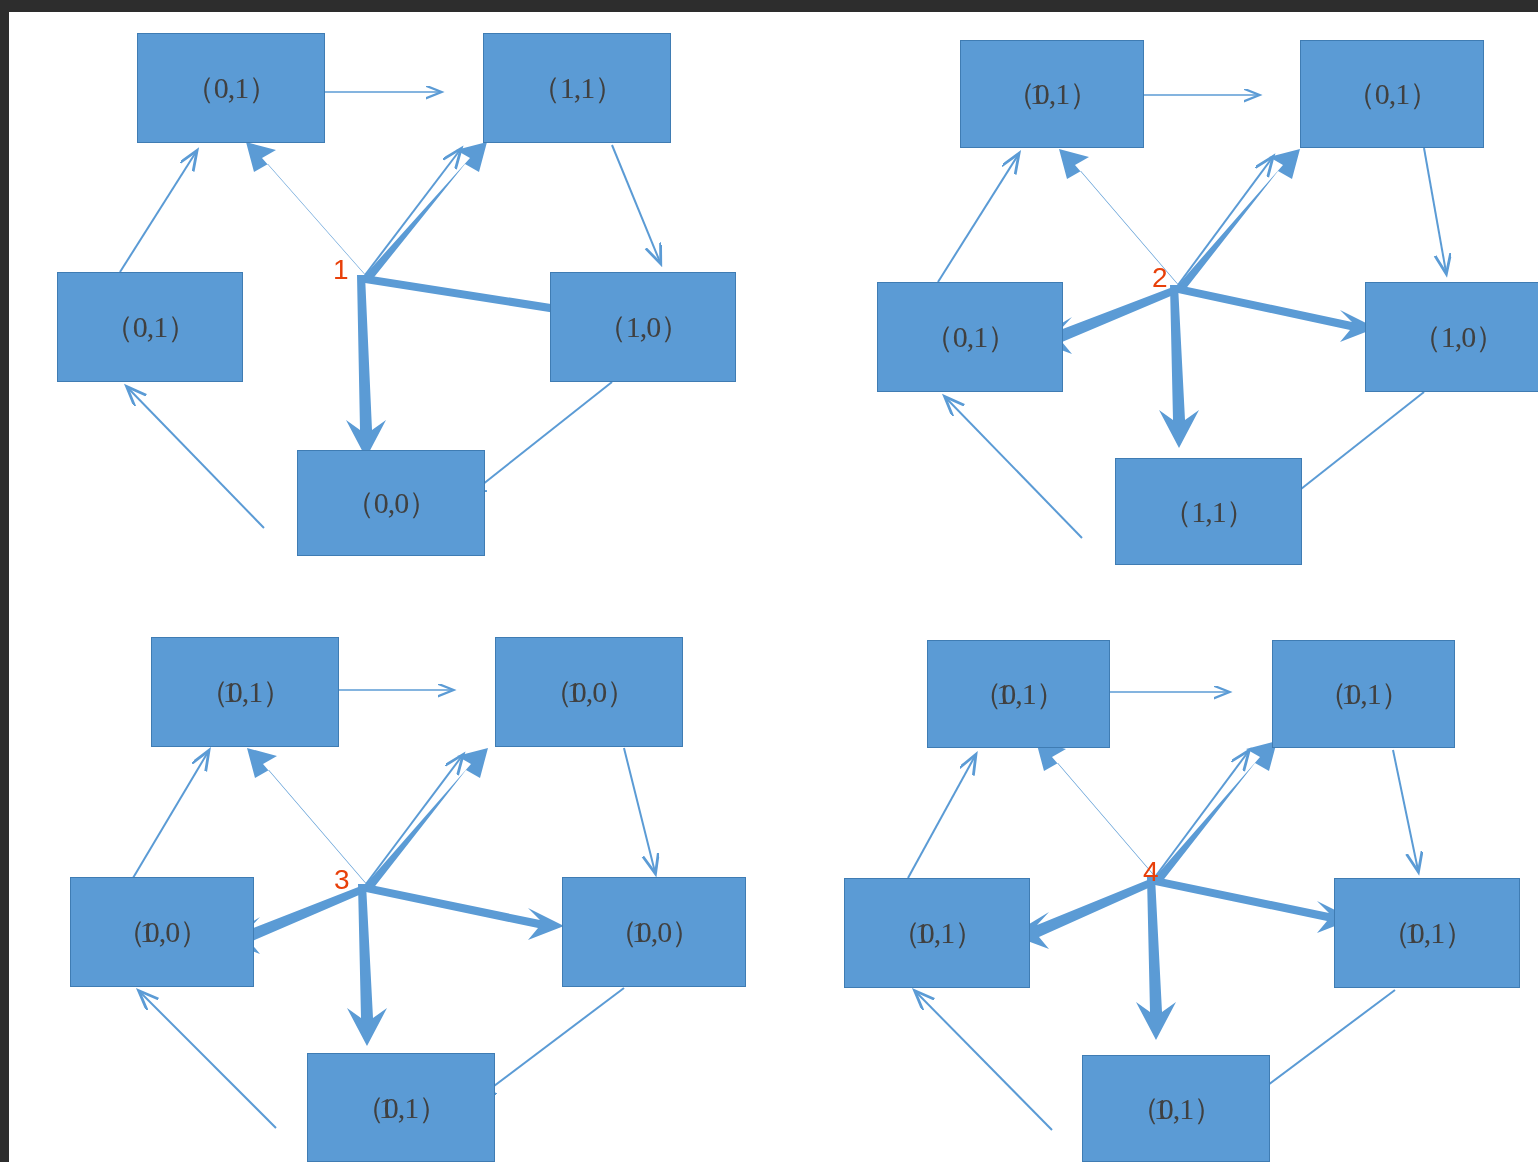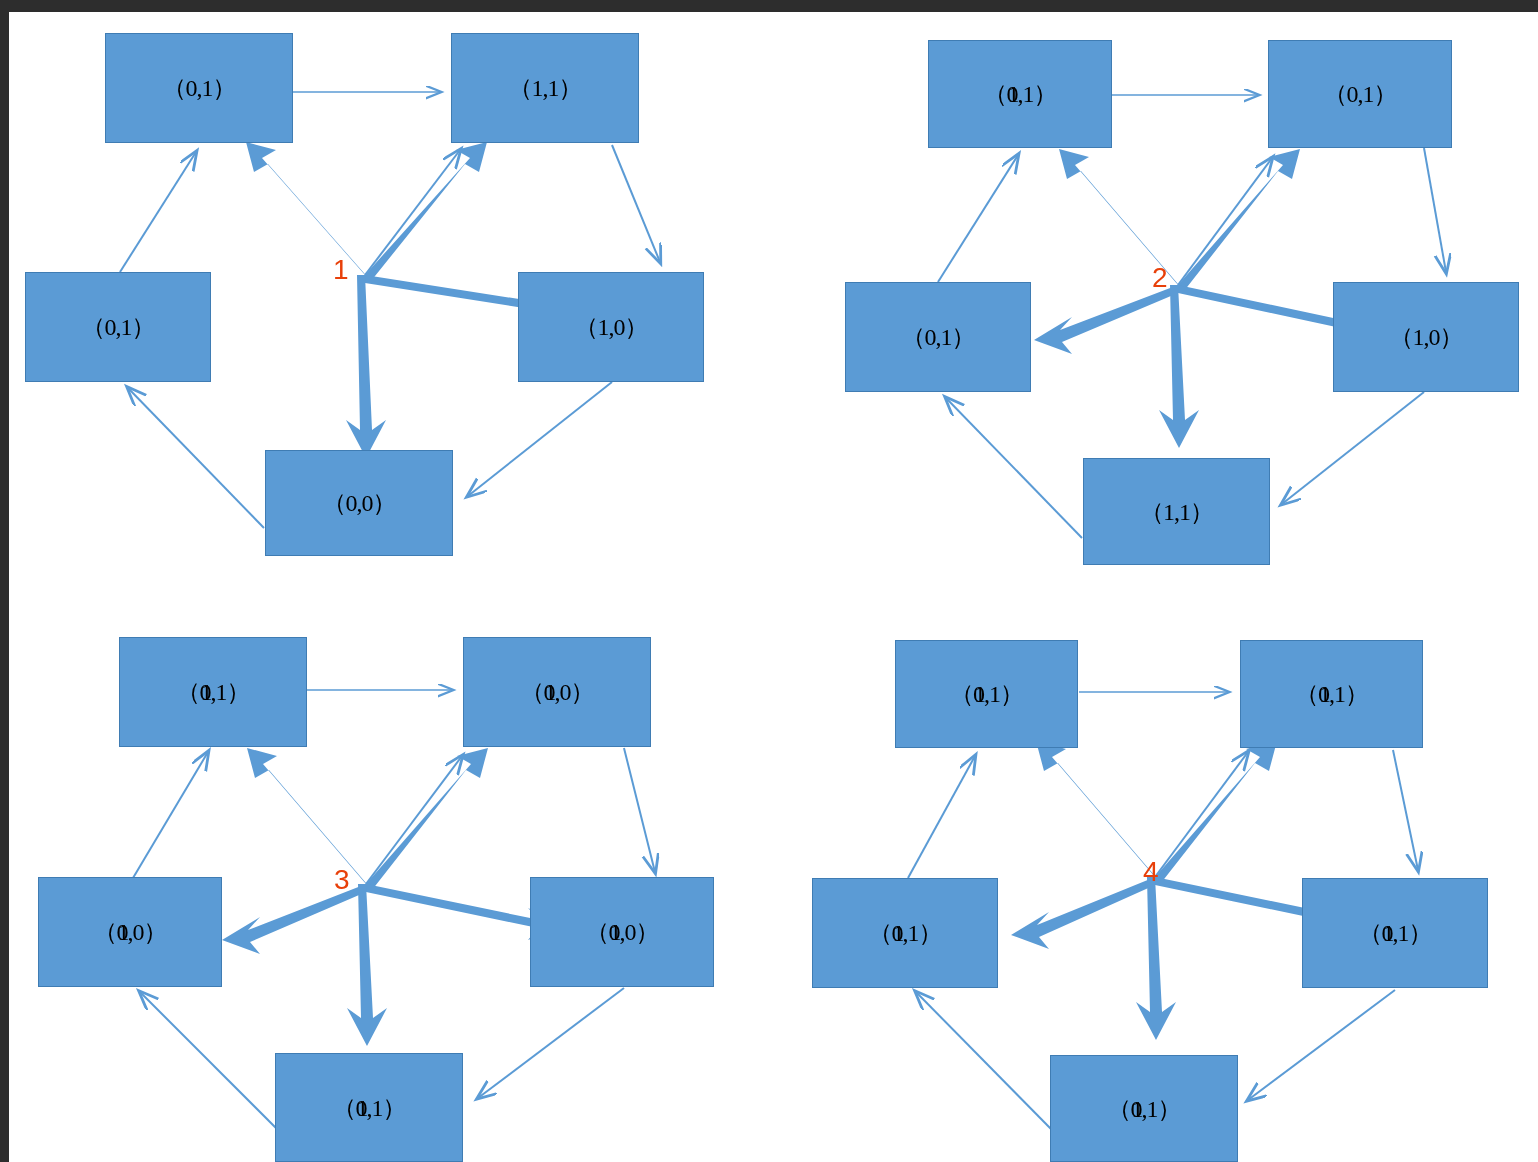--- a/index.html
+++ b/index.html
@@ -14,25 +14,26 @@
   .screen-border-top{position:absolute;left:0;top:0;width:1538px;height:12px;background:#2d2d2d;}
   .screen-border-left{position:absolute;left:0;top:0;width:9px;height:1162px;background:#2d2d2d;}
   .panel{position:absolute;}
   svg.edges{position:absolute;left:0;top:0;width:1538px;height:1162px;pointer-events:none;}
   .node{
     position:absolute;
     background:#5B9BD5;
     border:1px solid #3f7cb3;
     box-sizing:border-box;
     display:flex;align-items:center;justify-content:center;
-    color:#000000;
-    font-size:24px;
+    color:#404040;
+    font-size:30px;
     letter-spacing:-1px;
     line-height:1;
     white-space:nowrap;
+    margin-left:32px;
   }
   .node .lbl{display:inline-block;}
   .node .ovl{position:relative;display:inline-block;}
   .node .ovl .a{position:relative;}
   .node .ovl .b{position:absolute;left:0;top:0;}
   .hub-label{
     position:absolute;
     color:#E8400A;
     font-size:28px;
     font-family:"Liberation Sans", sans-serif;

